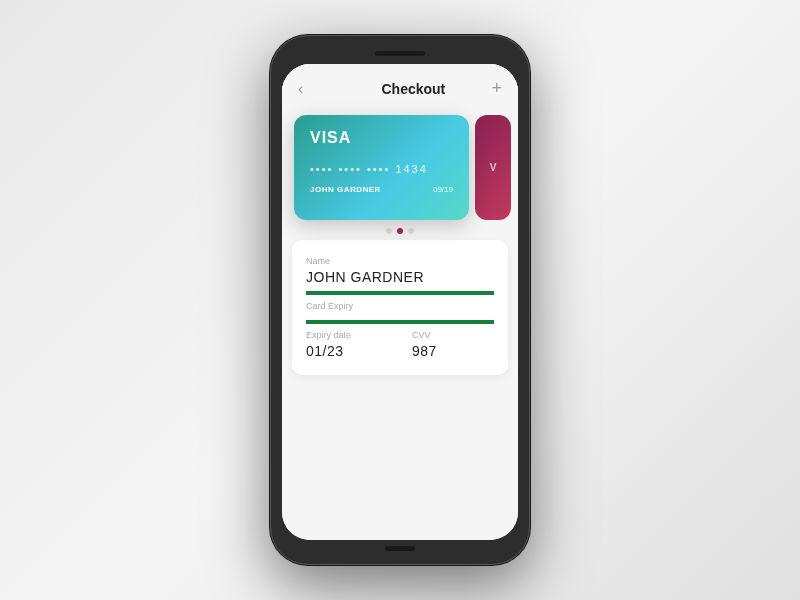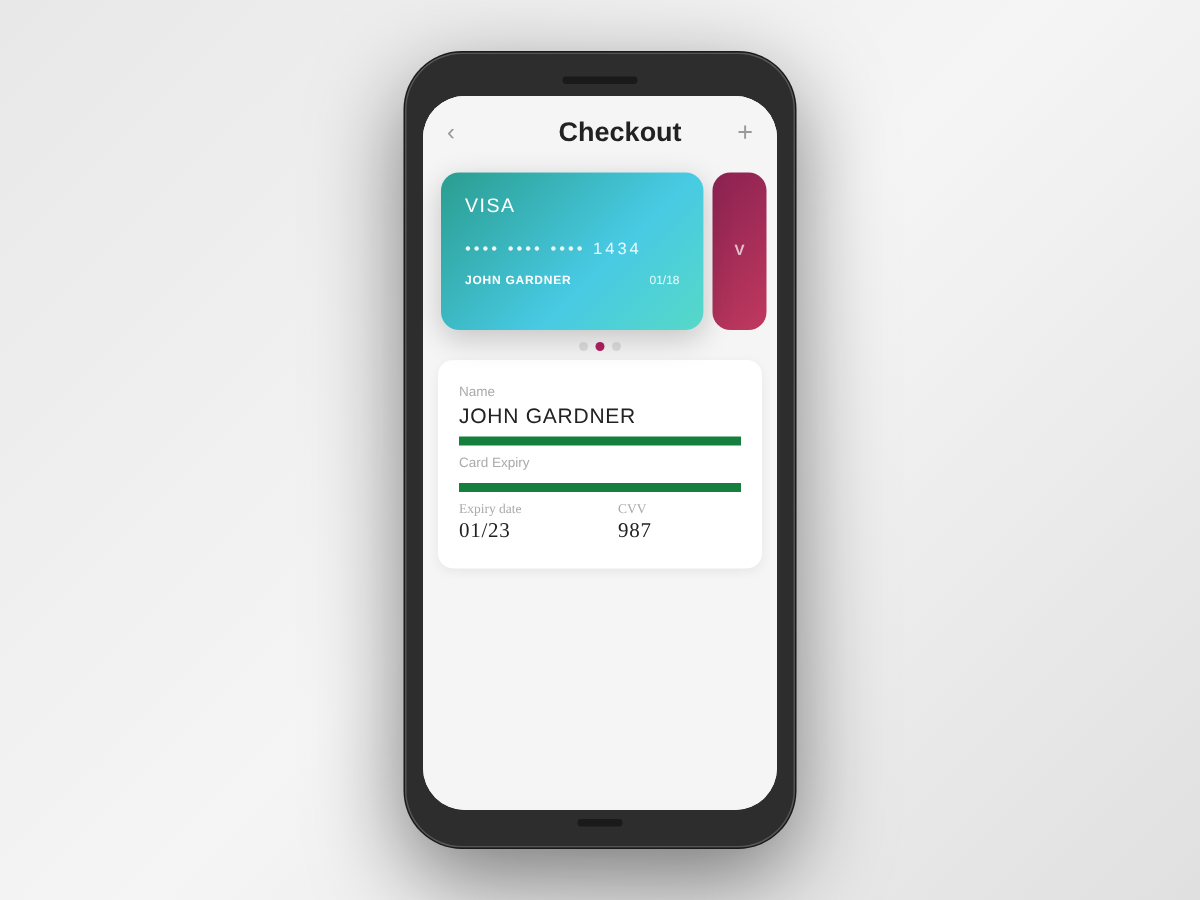--- a/index.html
+++ b/index.html
@@ -72,21 +72,21 @@
       background: #f5f5f5;
     }
 
     .header-back {
       font-size: 16px;
       color: #999;
       cursor: pointer;
     }
 
     .header-title {
-      font-size: 18px;
+      font-size: 14px;
       font-weight: 600;
       color: #222;
       margin-left: 32px;
     }
 
     .header-add {
       font-size: 18px;
       color: #999;
       cursor: pointer;
     }
@@ -106,22 +106,22 @@
       border-radius: 12px;
       background: linear-gradient(135deg, #2a9d8f 0%, #48cae4 60%, #56d8c8 100%);
       padding: 14px 16px;
       color: white;
       flex-shrink: 0;
       box-shadow: 0 6px 20px rgba(0,0,0,0.2);
       position: relative;
     }
 
     .card-brand {
-      font-size: 13px;
-      font-weight: 400;
+      font-size: 16px;
+      font-weight: 700;
       letter-spacing: 1px;
       color: white;
     }
 
     .card-number {
       font-size: 11px;
       letter-spacing: 2px;
       margin-top: 16px;
       color: rgba(255,255,255,0.9);
     }
@@ -185,21 +185,21 @@
     .form-area {
       background: white;
       margin: 0 10px;
       border-radius: 10px;
       padding: 10px 14px;
       box-shadow: 0 2px 8px rgba(0,0,0,0.06);
     }
 
     .field-group {
       padding: 6px 0;
-      border-bottom: 6px solid #15803d;
+      border-bottom: 4px solid #15803d;
     }
 
     .field-group:last-child {
       border-bottom: none;
     }
 
     .field-label {
       font-size: 9px;
       color: #aaa;
       margin-bottom: 3px;
@@ -208,21 +208,20 @@
     .field-value {
       font-size: 14px;
       color: #222;
       font-weight: 400;
       letter-spacing: 0.5px;
     }
 
     .field-row {
       display: flex;
       gap: 24px;
-      font-family: Liberation Serif, serif;
     }
 
     .field-col {
       flex: 1;
     }
 
     
     .confirm-btn {
       margin: 10px 10px 8px;
       background: linear-gradient(135deg, #a81c50 0%, #c0265a 100%);
@@ -251,21 +250,21 @@
         <span class="header-title">Checkout</span>
         <span class="header-add">+</span>
       </div>
 
       <div class="card-area">
         <div class="credit-card">
           <div class="card-brand">VISA</div>
           <div class="card-number">•••• •••• •••• 1434</div>
           <div class="card-footer">
             <div class="card-name">JOHN GARDNER</div>
-            <div class="card-expiry">01/18</div>
+            <div class="card-expiry">09/19</div>
           </div>
         </div>
         <div class="card-peek">
           <span class="card-peek-letter">V</span>
         </div>
       </div>
 
       <div class="dots">
         <div class="dot dot-inactive"></div>
         <div class="dot dot-active"></div>

